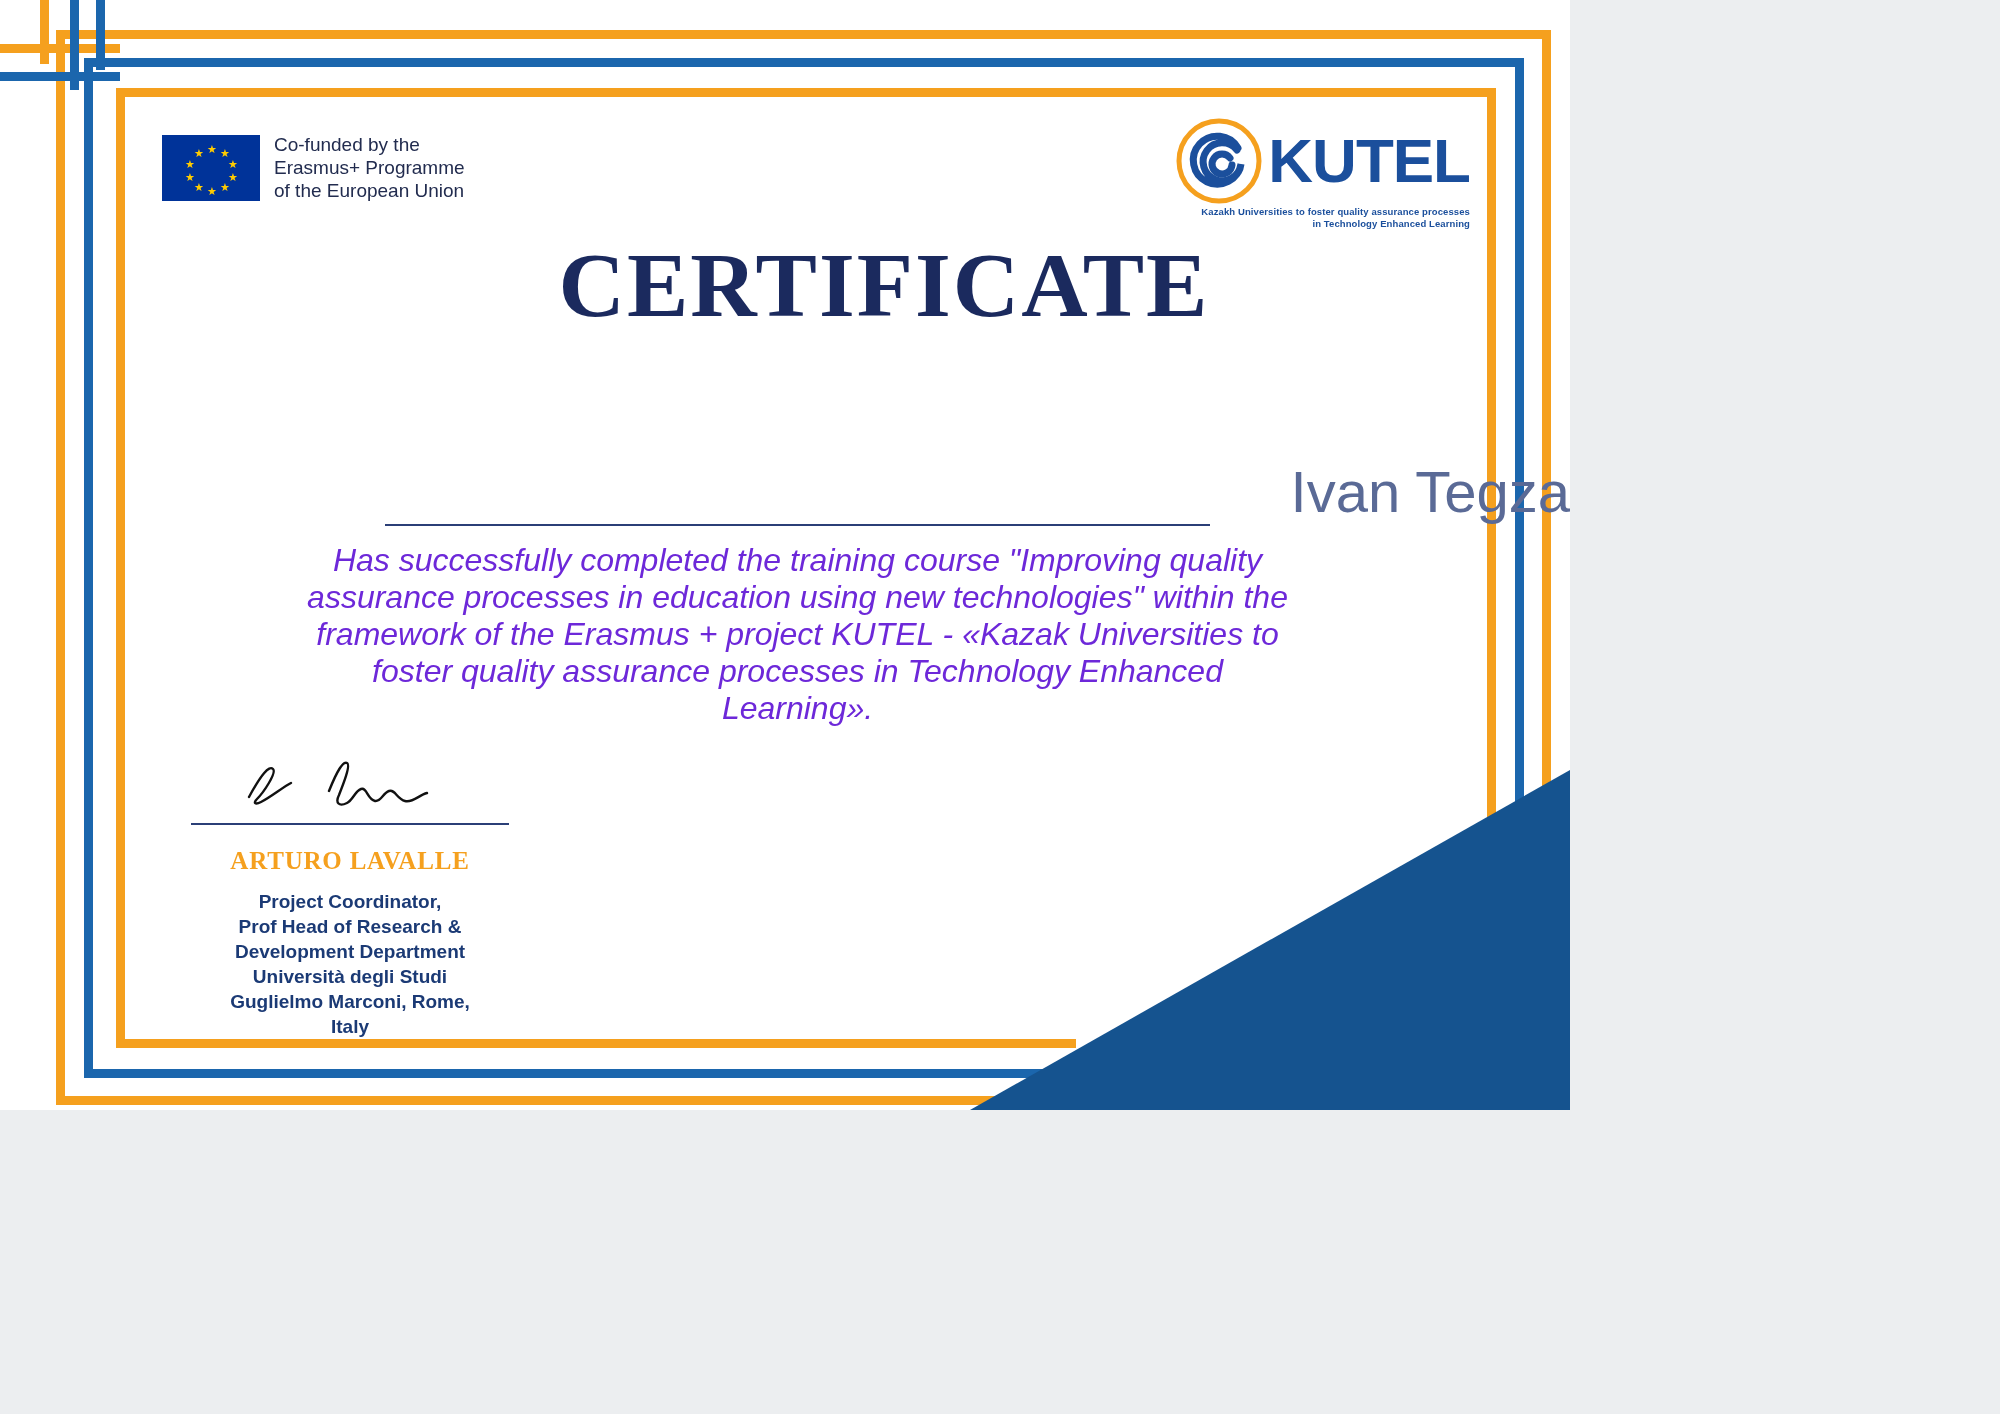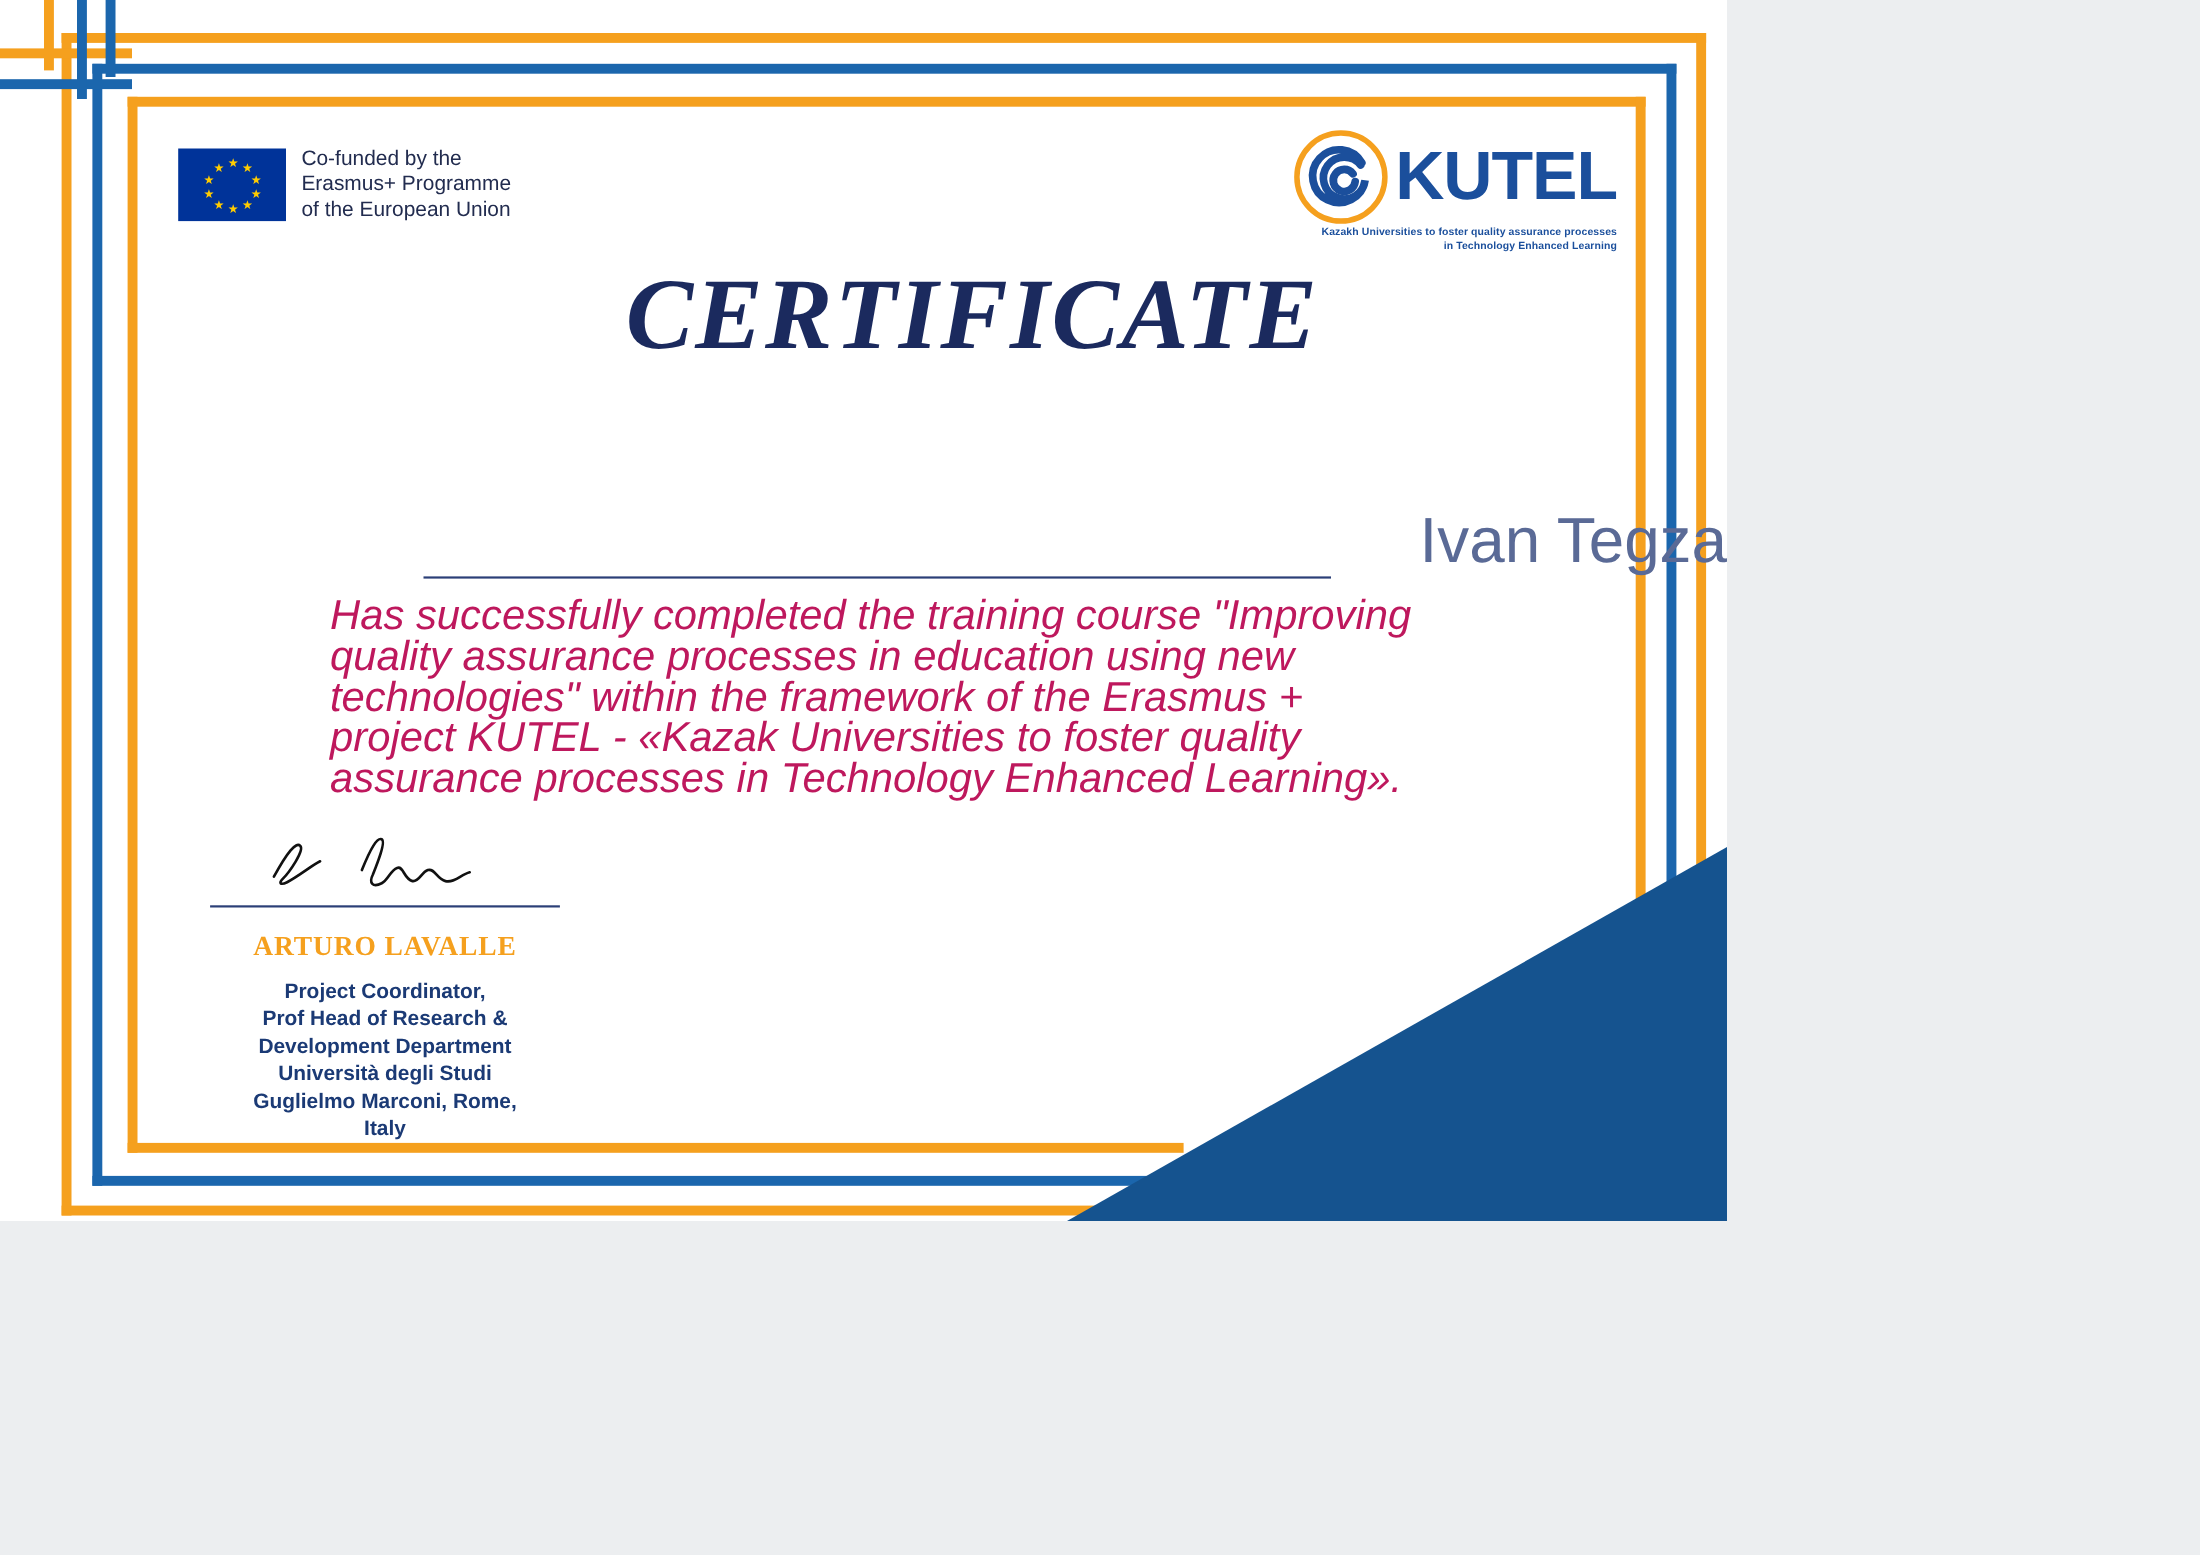--- a/index.html
+++ b/index.html
@@ -139,21 +139,20 @@
   #title {
     position: absolute;
     left: 0; top: 232px;
     width: 1768px;
     text-align: center;
     font-family: "Liberation Serif", serif;
     font-weight: bold;
     font-size: 92px;
     letter-spacing: 2px;
     color: #1b2a5e;
-    font-style: italic;
   }
 
   #certifies {
     position: absolute;
     left: 0; top: 376px;
     width: 1570px;
     text-align: center;
     font-size: 37px;
     color: #3c4e7e;
   }
@@ -170,25 +169,25 @@
     position: absolute;
     left: 385px; top: 524px;
     width: 825px; height: 2px;
     background: #2b3f77;
   }
 
   #description {
     position: absolute;
     left: 300px; top: 542px;
     width: 995px;
-    text-align: left;
+    text-align: center;
     font-style: italic;
-    font-size: 38px;
+    font-size: 32px;
     line-height: 37px;
-    color: #be185d;
+    color: #6d28d9;
   }
   #course-date {
     position: absolute;
     left: 300px; top: 690px;
     width: 995px;
     text-align: center;
     font-style: italic;
     font-weight: bold;
     font-size: 28px;
     color: #3d5388;

